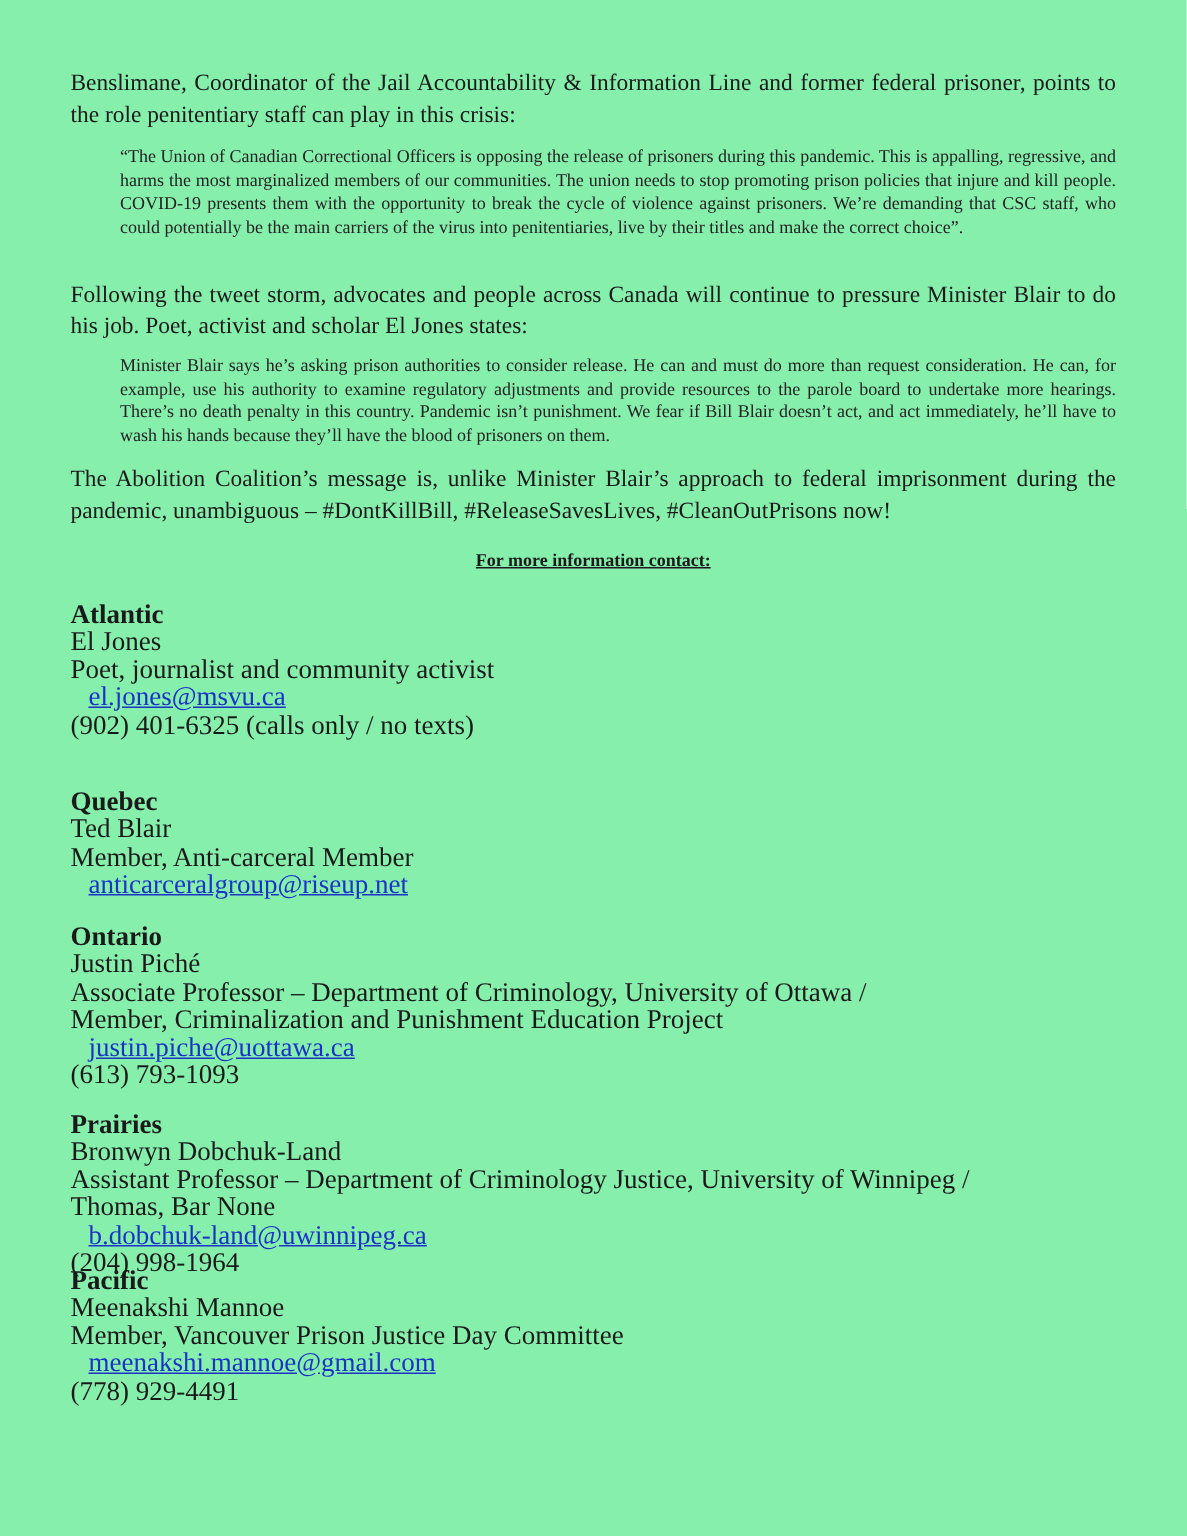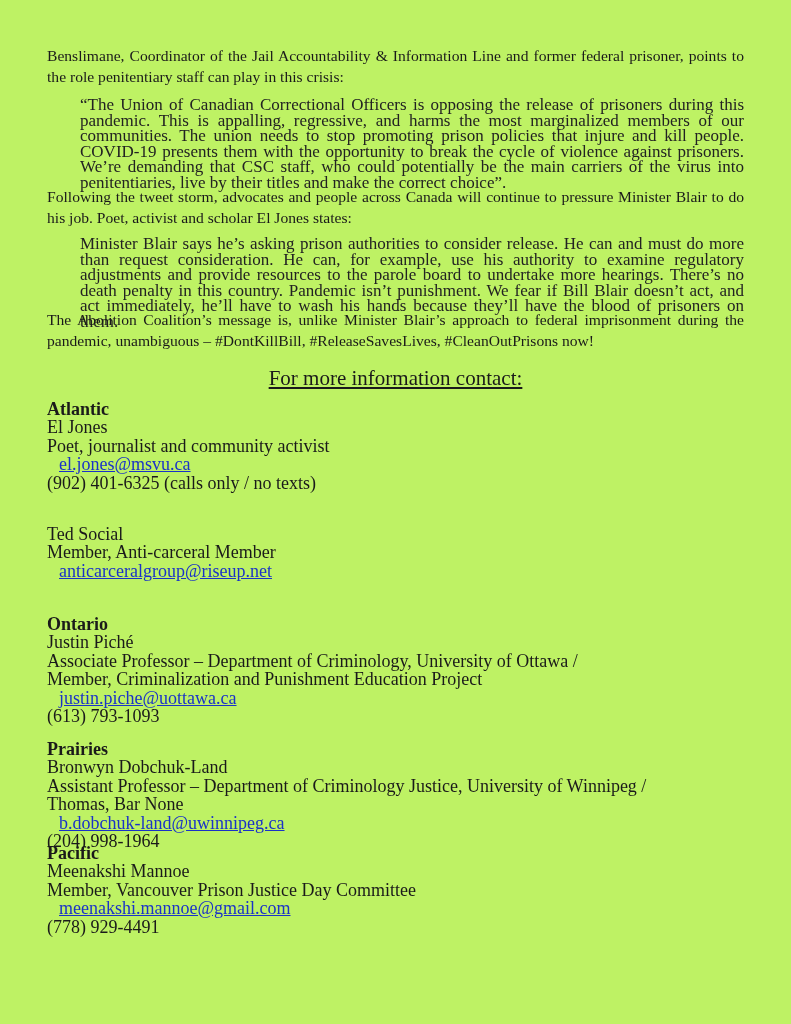--- a/index.html
+++ b/index.html
@@ -1,20 +1,20 @@
 <!DOCTYPE html>
 <html><head>
   <meta charset="utf-8">
   <style>
     html, body { margin: 0; padding: 0; background: #ffffff; }
     body { width: 791px; height: 1024px; position: relative; overflow: hidden; color: #1a1a1a; font-family: "Liberation Serif", "DejaVu Serif", serif; }
-    .page { position: absolute; left: 0; top: 0; width: 791px; height: 1024px; background: #bef264; }
+    .page { position: absolute; left: 0; top: 0; width: 791px; height: 1024px; background: #86efac; }
     .para { position: absolute; left: 47px; width: 697px; font-size: 15.6px; line-height: 21px; text-align: justify; margin: 0; }
-    .quote { position: absolute; left: 80px; width: 664px; font-size: 17px; line-height: 15.5px; text-align: justify; margin: 0; color: #222; }
-    .heading { position: absolute; left: 0; width: 791px; text-align: center; top: 366px; font-size: 21px; font-weight: normal; text-decoration: underline; margin: 0; }
+    .quote { position: absolute; left: 80px; width: 664px; font-size: 12px; line-height: 15.5px; text-align: justify; margin: 0; color: #222; }
+    .heading { position: absolute; left: 0; width: 791px; text-align: center; top: 366px; font-size: 12px; font-weight: bold; text-decoration: underline; margin: 0; }
     .contact { position: absolute; left: 47px; width: 700px; font-size: 18px; line-height: 18.4px; }
     .contact .region { font-weight: bold; }
     .contact a { color: #1a32c8; text-decoration: underline; margin-left: 12px; }
     .line { display: block; white-space: nowrap; }
   </style>
 </head>
 <body>
 
 <div class="page">
 
@@ -32,21 +32,22 @@
 
   <div class="contact" style="top:400px;">
     <span class="line region">Atlantic</span>
     <span class="line">El Jones</span>
     <span class="line">Poet, journalist and community activist</span>
     <span class="line"><a href="mailto:el.jones@msvu.ca" style="color: rgb(26, 50, 200);">el.jones@msvu.ca</a></span>
     <span class="line">(902) 401-6325 (calls only / no texts)</span>
   </div>
 
   <div class="contact" style="top:525px;">
-    <span class="line">Ted Social</span>
+    <span class="line region">Quebec</span>
+    <span class="line">Ted Blair</span>
     <span class="line">Member, Anti-carceral Member</span>
     <span class="line"><a href="mailto:anticarceralgroup@riseup.net" style="color: rgb(26, 50, 200);">anticarceralgroup@riseup.net</a></span>
   </div>
 
   <div class="contact" style="top:615px;">
     <span class="line region">Ontario</span>
     <span class="line">Justin Piché</span>
     <span class="line">Associate Professor – Department of Criminology, University of Ottawa /</span>
     <span class="line">Member, Criminalization and Punishment Education Project</span>
     <span class="line"><a href="mailto:justin.piche@uottawa.ca" style="color: rgb(26, 50, 200);">justin.piche@uottawa.ca</a></span>

